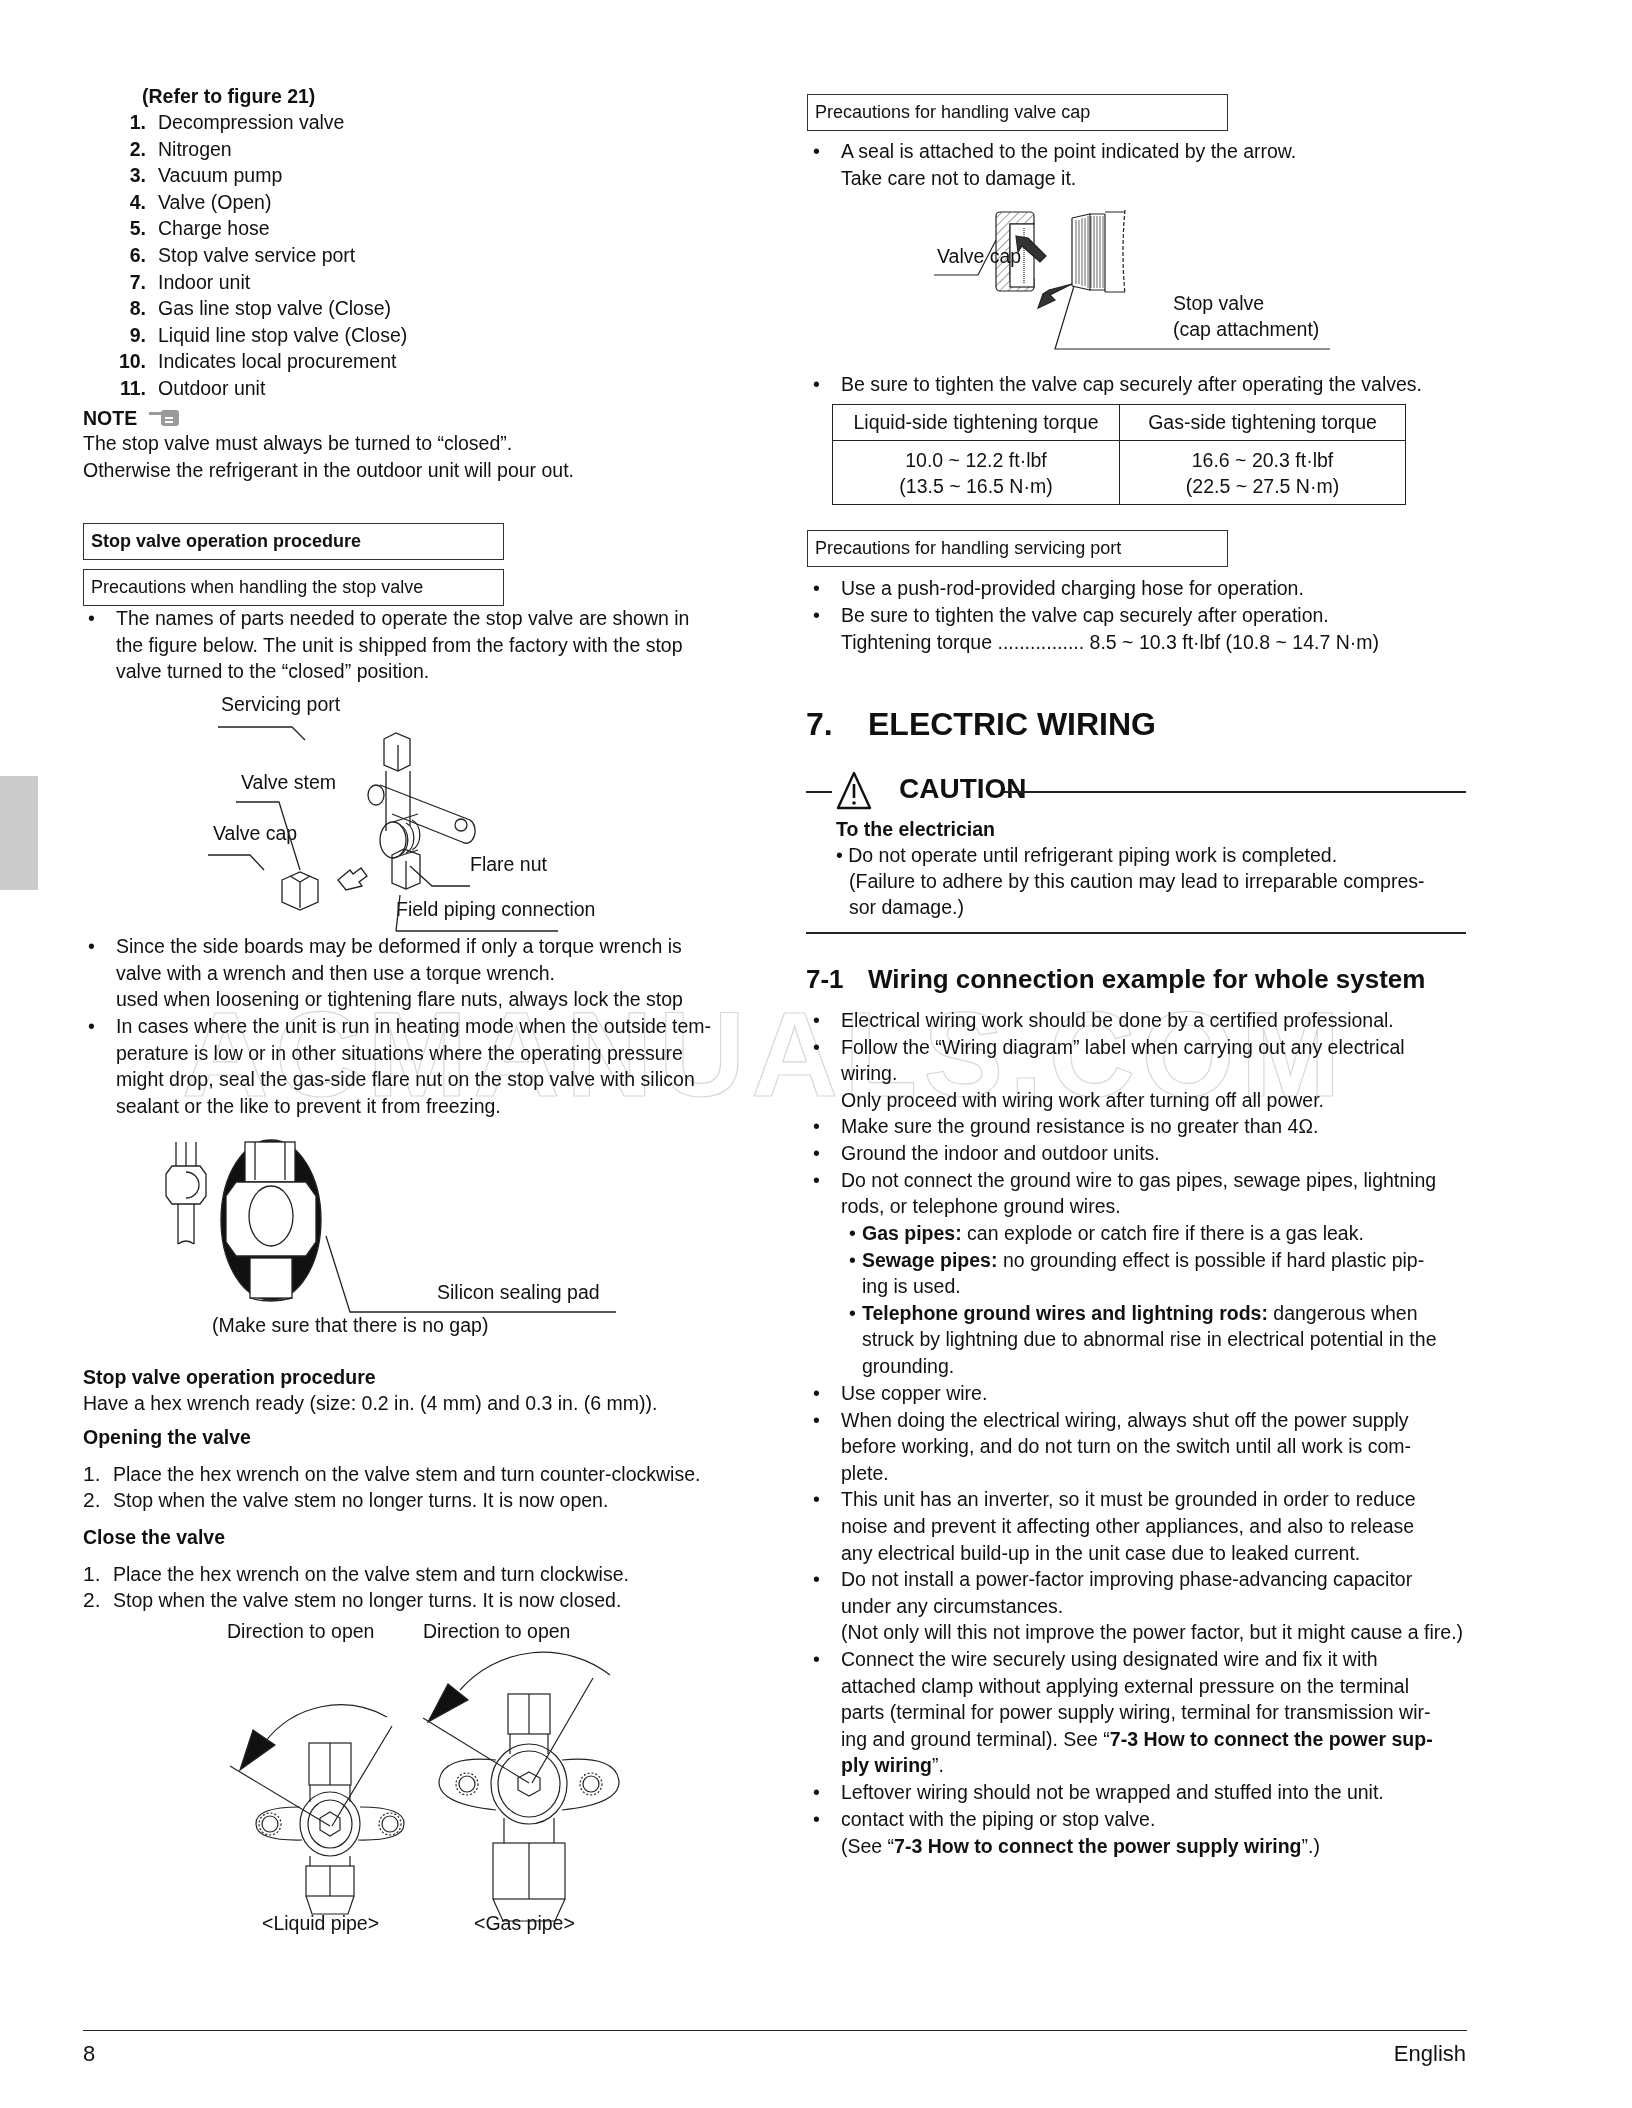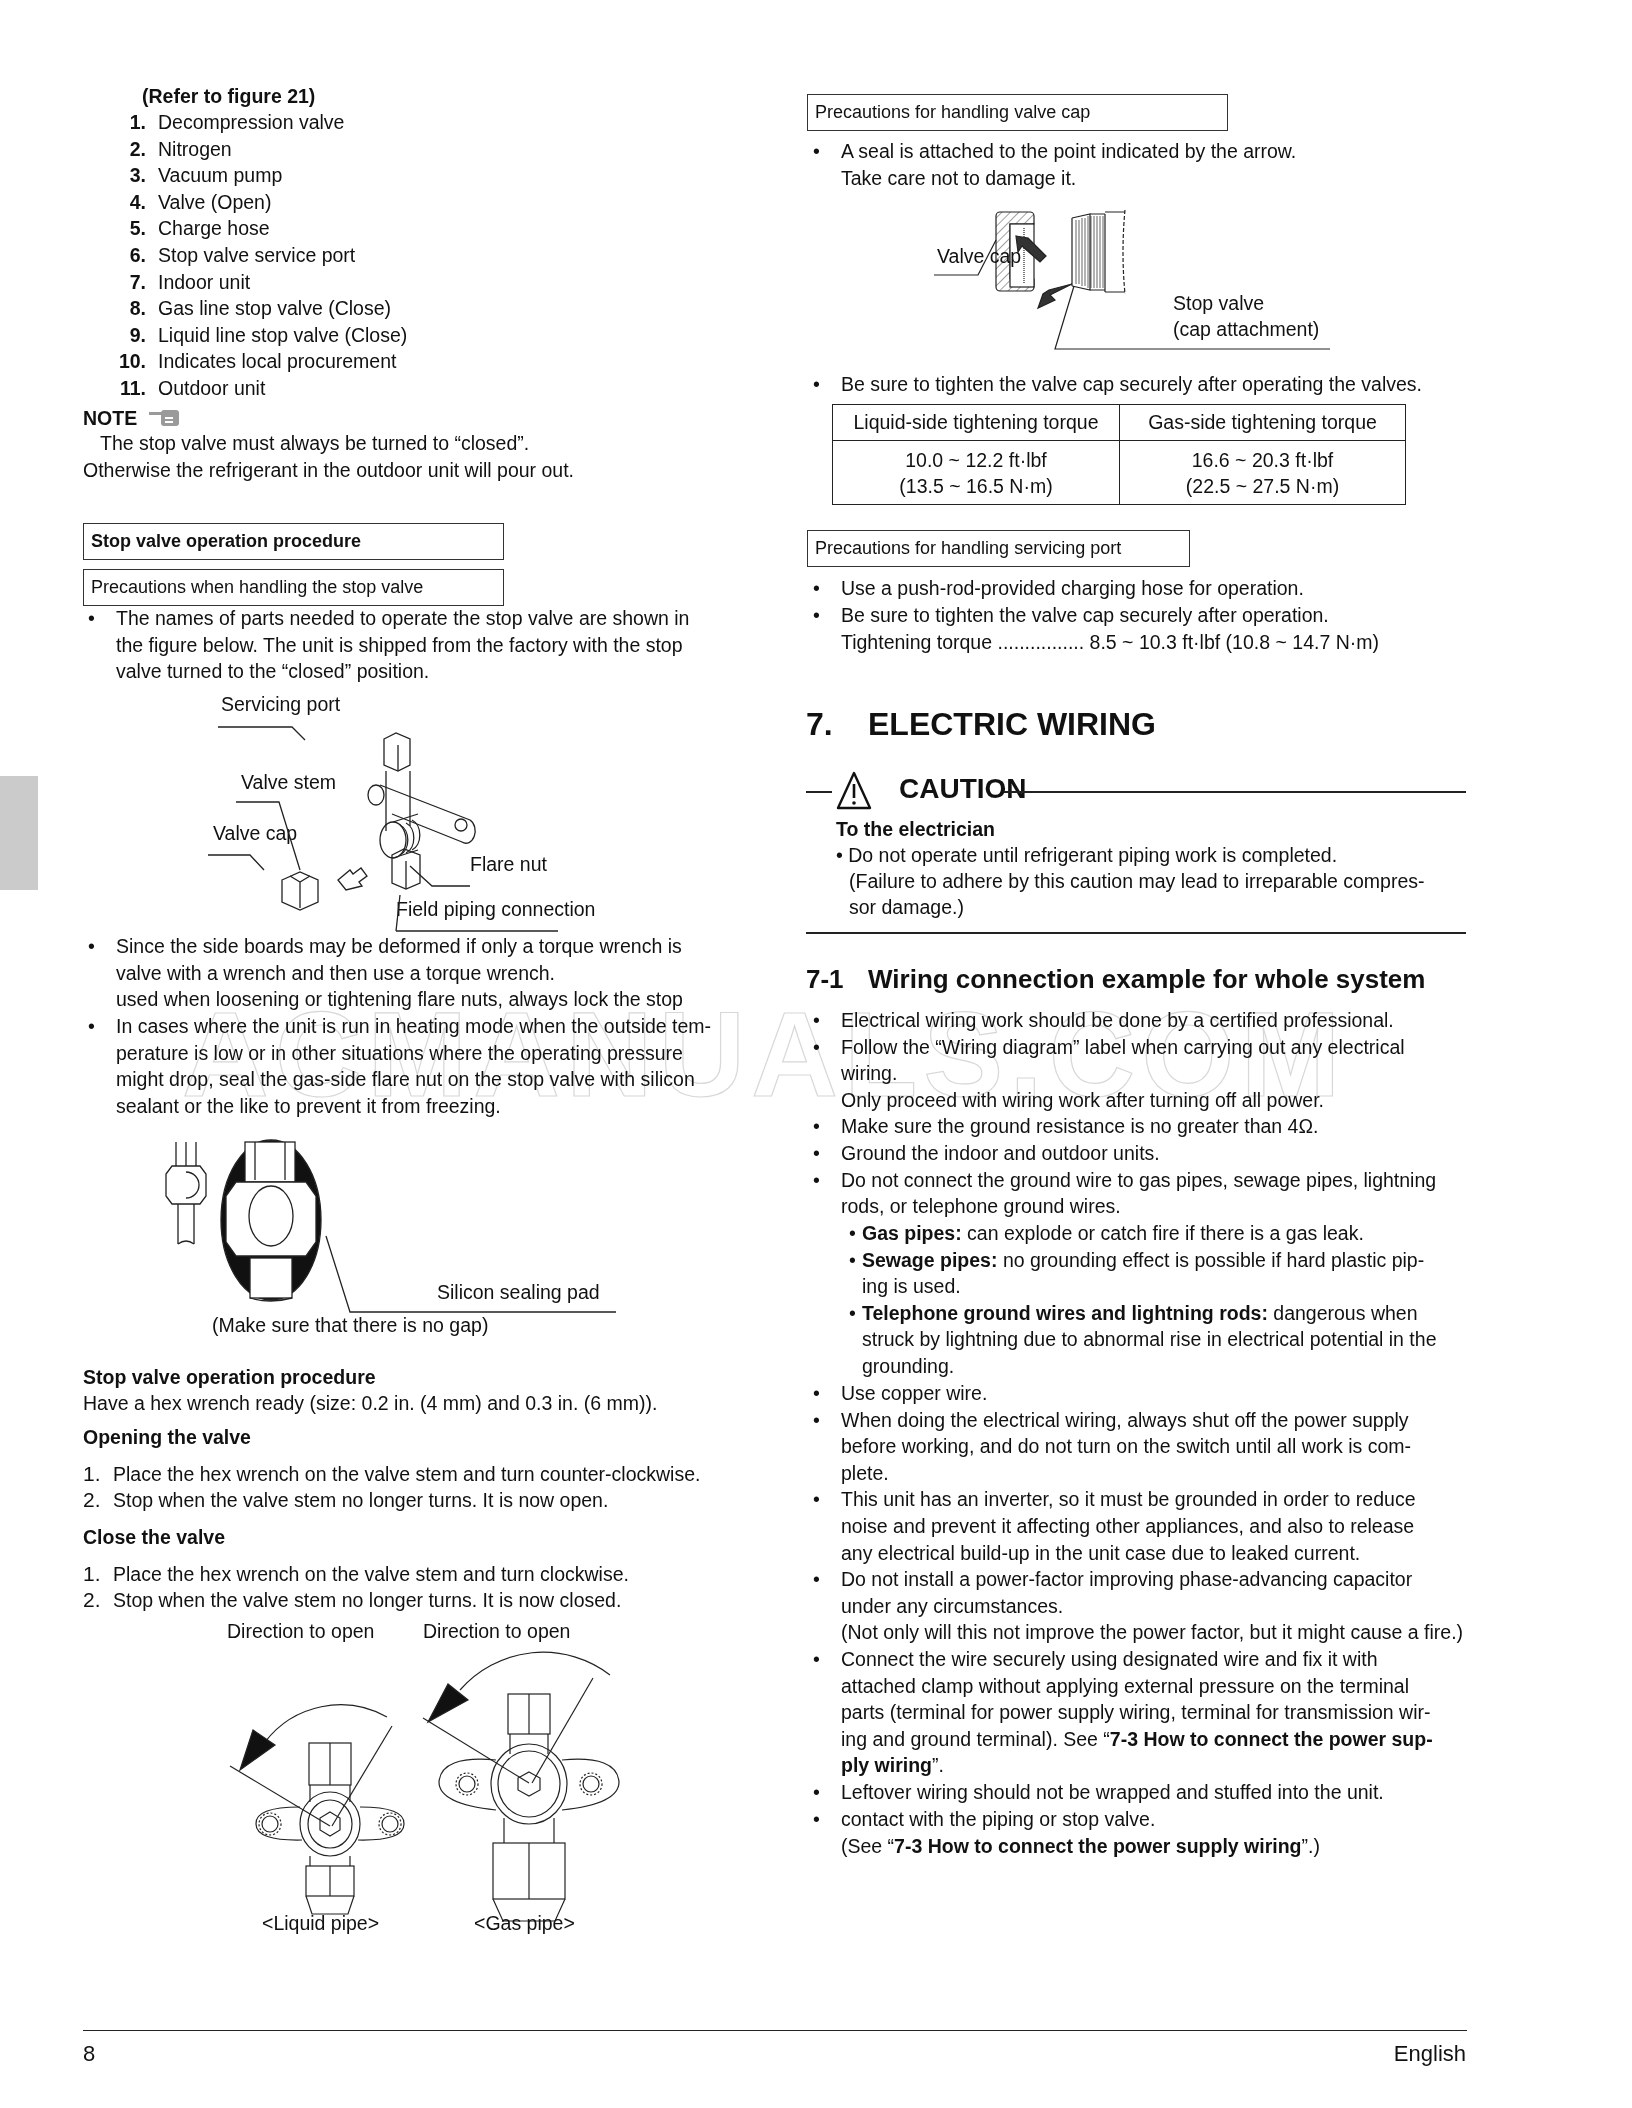--- a/index.html
+++ b/index.html
@@ -49,21 +49,21 @@
 
 <div class="abs t b" style="left:83px;top:405px;">
   <span>NOTE</span>
   <svg width="34" height="20" style="position:relative;display:inline-block;vertical-align:-3px;margin-left:6px;">
     <rect x="0" y="4" width="14" height="3" fill="#9a9a9a"></rect>
     <rect x="12" y="2" width="18" height="16" rx="3" fill="#9a9a9a"></rect>
     <rect x="16" y="9" width="8" height="2" fill="#fff"></rect>
     <rect x="16" y="13" width="8" height="2" fill="#fff"></rect>
   </svg>
 </div>
-<div class="abs t" style="left:83px;top:430px;margin-left:17px;">The stop valve must always be turned to “closed”.</div>
+<div class="abs t" style="left:83px;top:430px;">The stop valve must always be turned to “closed”.</div>
 <div class="abs t" style="left:83px;top:457px;">Otherwise the refrigerant in the outdoor unit will pour out.</div>
 
 <div class="boxhdr b" style="left:83px;top:523px;width:421px;">Stop valve operation procedure</div>
 <div class="boxhdr" style="left:83px;top:569px;width:421px;">Precautions when handling the stop valve</div>
 
 <div class="bul" style="left:88px;top:605px;">
   <span class="dot">•</span>
   <div class="txt">
     <div>The names of parts needed to operate the stop valve are shown in</div>
     <div>the figure below. The unit is shipped from the factory with the stop</div>
@@ -269,21 +269,21 @@
       <div>(13.5 ~ 16.5 N·m)</div>
     </td>
     <td style="line-height:26px;">
       <div>16.6 ~ 20.3 ft·lbf</div>
       <div>(22.5 ~ 27.5 N·m)</div>
     </td>
   </tr>
 </tbody>
   </table>
 
-<div class="boxhdr" style="left:807px;top:530px;width:383px;">Precautions for handling servicing port</div>
+<div class="boxhdr" style="left:807px;top:530px;width:421px;">Precautions for handling servicing port</div>
 <div class="bul" style="left:813px;top:575px;">
   <span class="dot">•</span>
   <div class="txt">Use a push-rod-provided charging hose for operation.</div>
 </div>
 <div class="bul" style="left:813px;top:602px;">
   <span class="dot">•</span>
   <div class="txt">
     <div>Be sure to tighten the valve cap securely after operation.</div>
     <div>Tightening torque ................ 8.5 ~ 10.3 ft·lbf (10.8 ~ 14.7 N·m)</div>
   </div>

